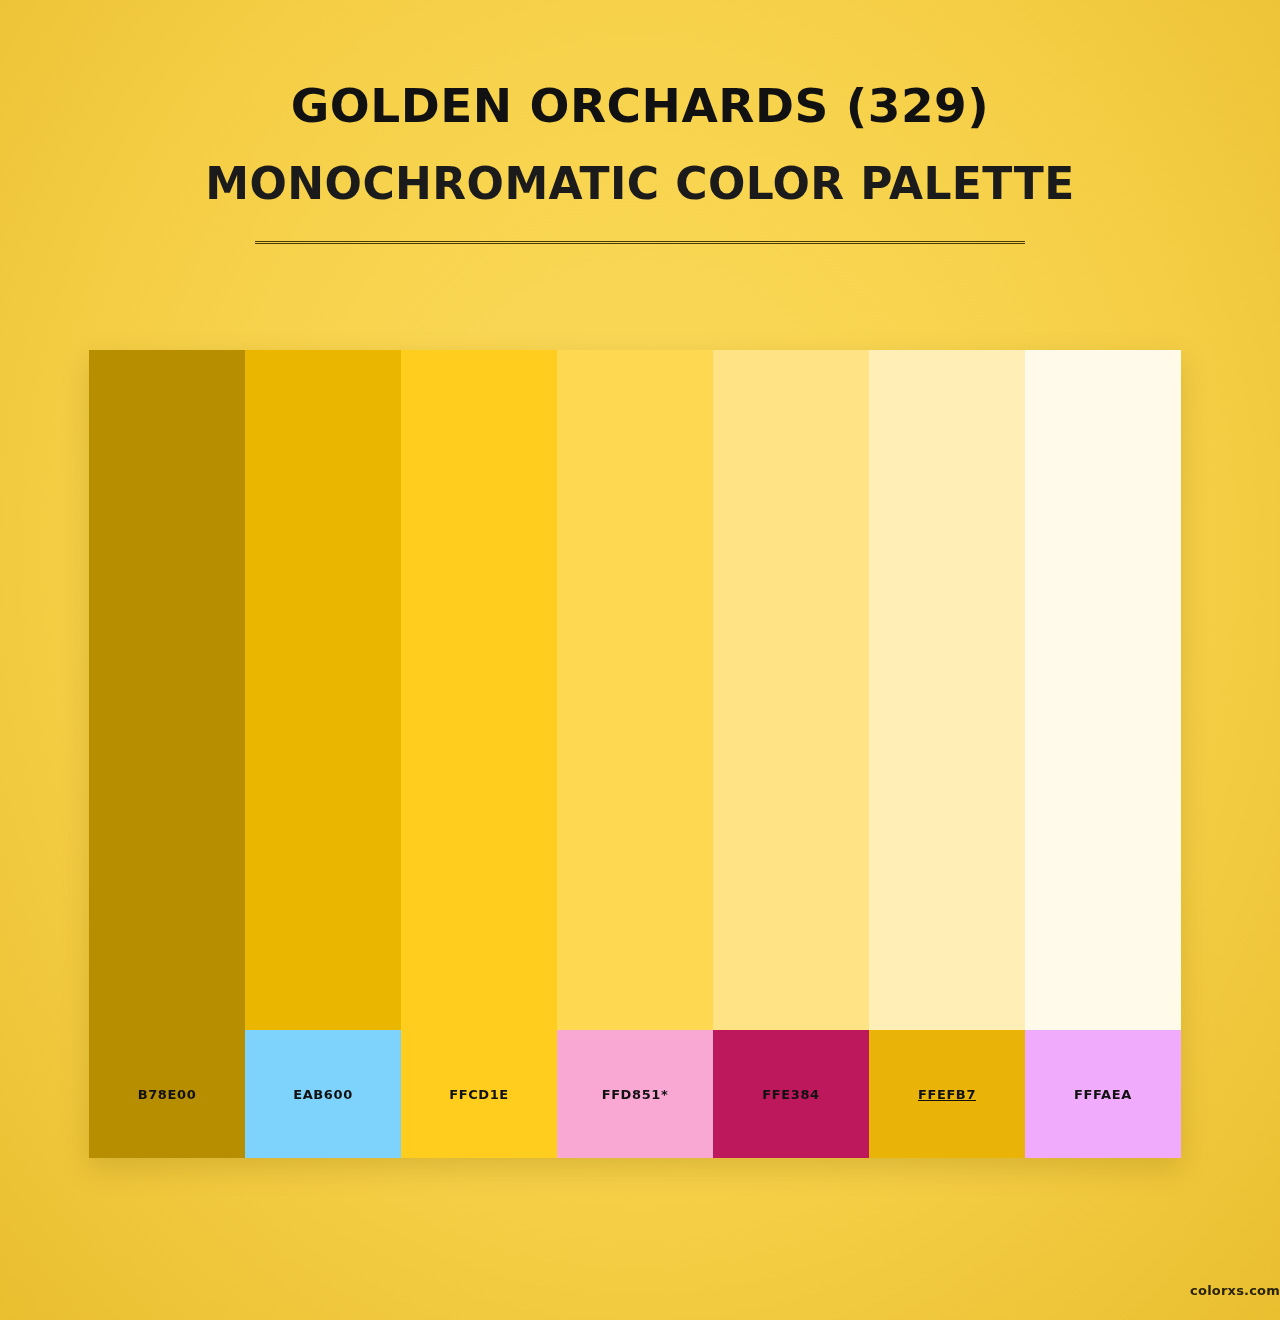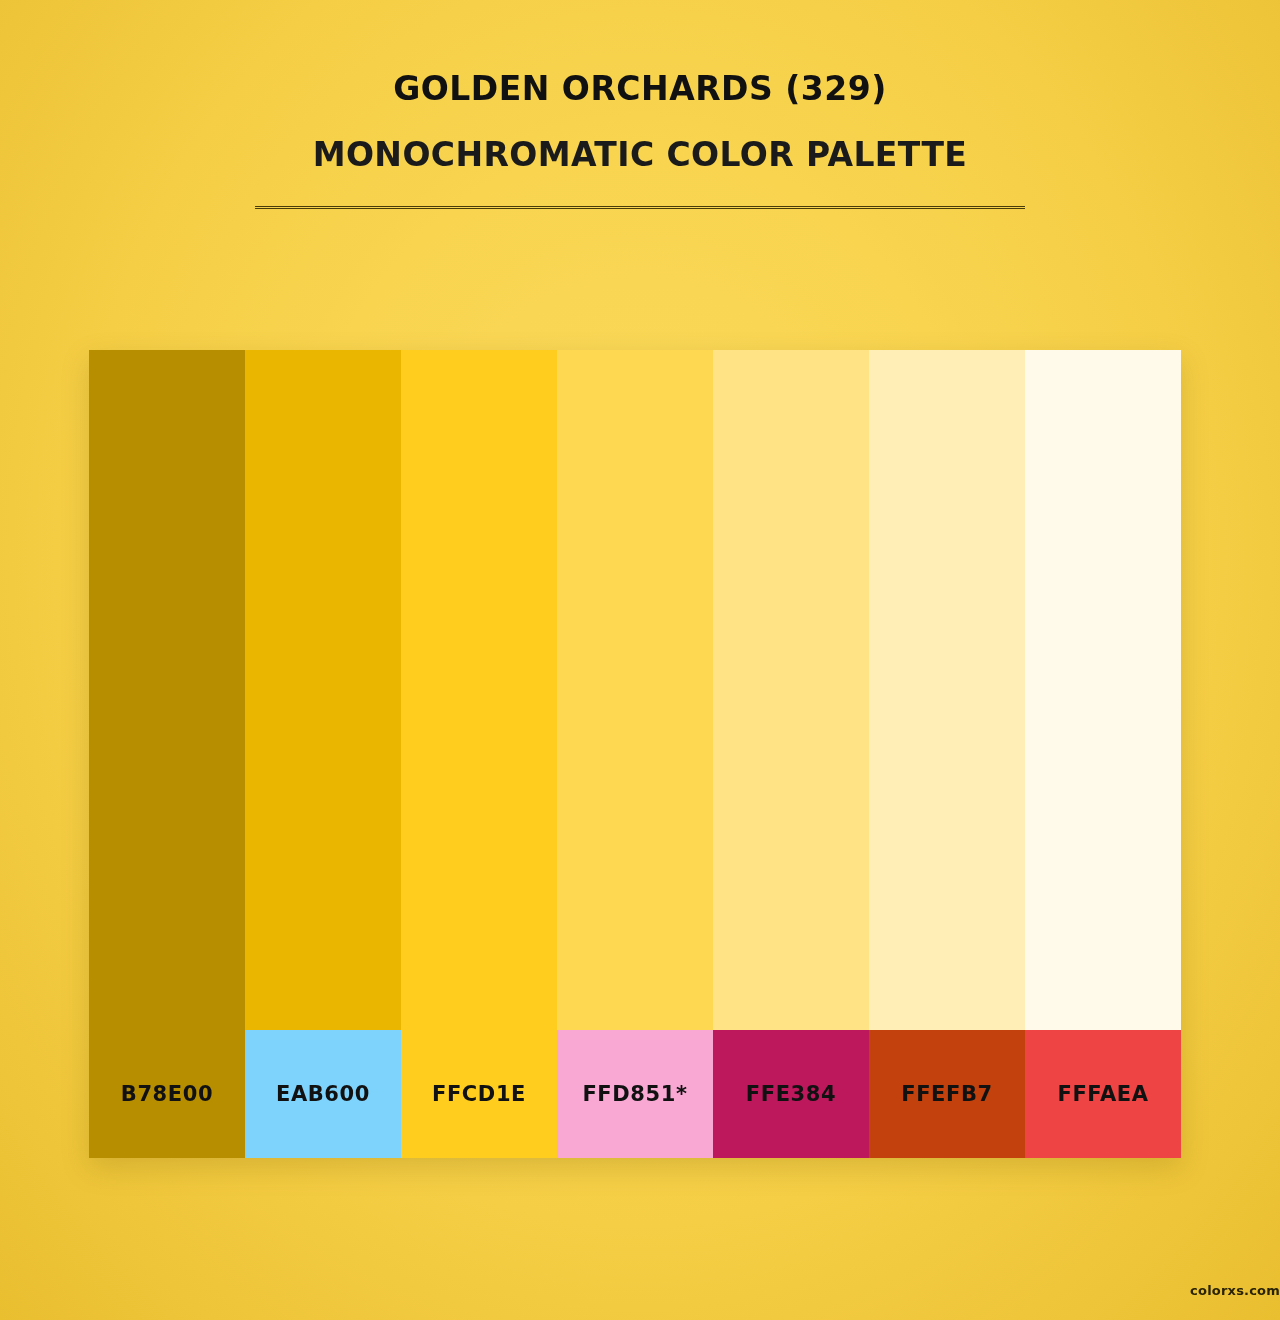--- a/index.html
+++ b/index.html
@@ -21,31 +21,31 @@
     height: 1320px;
     box-sizing: border-box;
   }
 
   .header {
     padding-top: 68px;
     text-align: center;
   }
 
   .title {
-    font-size: 33px;
+    font-size: 47px;
     font-weight: bold;
     color: #111111;
     letter-spacing: 0.5px;
     line-height: 1.05;
-    margin: 4px;
+    margin: 13px;
     font-family: "DejaVu Sans", "Liberation Sans", sans-serif;
   }
 
   .subtitle {
-    font-size: 33px;
+    font-size: 44px;
     font-weight: bold;
     color: #1b1b1b;
     letter-spacing: 0.4px;
     margin: 28px 0 0 0;
     font-family: "DejaVu Sans", "Liberation Sans", sans-serif;
   }
 
   .divider {
     width: 770px;
     margin: 32px auto 0 auto;
@@ -76,21 +76,21 @@
     height: 680px;
     width: 100%;
   }
 
   .swatch-label {
     height: 128px;
     width: 100%;
     display: flex;
     align-items: center;
     justify-content: center;
-    font-size: 21px;
+    font-size: 13px;
     font-weight: bold;
     color: #111111;
     letter-spacing: 0.6px;
     box-sizing: border-box;
   }
 
   .footer {
     position: absolute;
     left: 0;
     right: 0;
@@ -129,23 +129,23 @@
       <div class="swatch">
         <div class="swatch-color" style="background: rgb(255, 216, 81);"></div>
         <div class="swatch-label" style="background: #f9a8d4;">FFD851*</div>
       </div>
       <div class="swatch">
         <div class="swatch-color" style="background: rgb(255, 227, 132);"></div>
         <div class="swatch-label" style="background: #be185d;">FFE384</div>
       </div>
       <div class="swatch">
         <div class="swatch-color" style="background: rgb(255, 239, 183);"></div>
-        <div class="swatch-label" style="background: #c2410c;">FFEFB7</div>
+        <div class="swatch-label" style="background: #eab308; text-decoration: underline;">FFEFB7</div>
       </div>
       <div class="swatch">
         <div class="swatch-color" style="background: rgb(255, 250, 234);"></div>
-        <div class="swatch-label" style="background: #ef4444;">FFFAEA</div>
+        <div class="swatch-label" style="background: #f0abfc;">FFFAEA</div>
       </div>
     </div>
 
   <div class="footer">colorxs.com</div>
 
 </div>
 
 </body></html>

